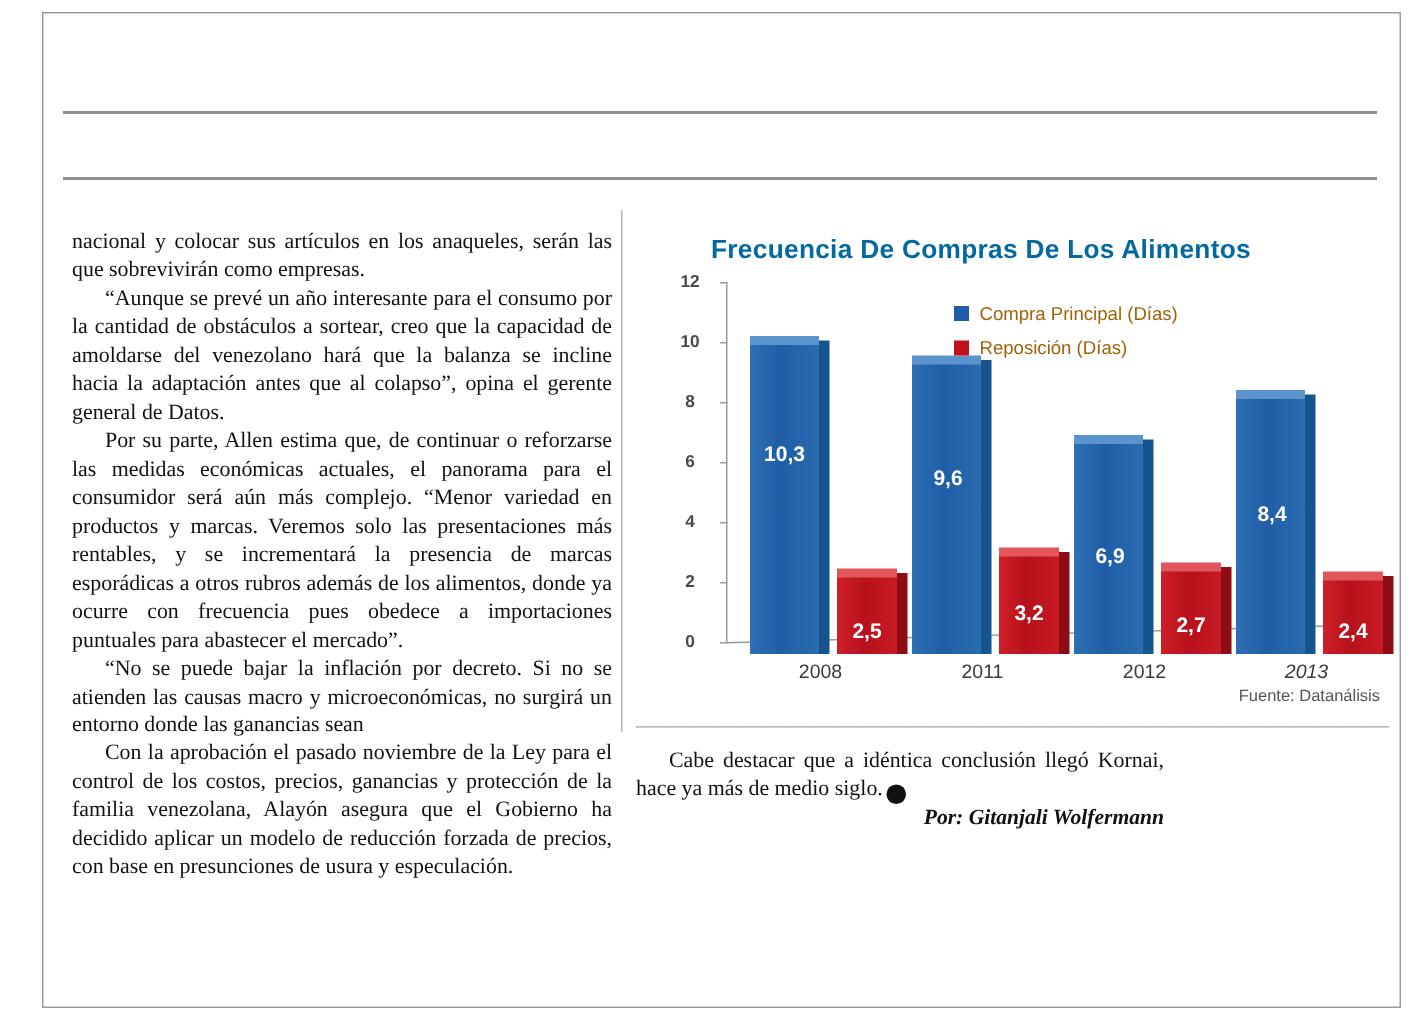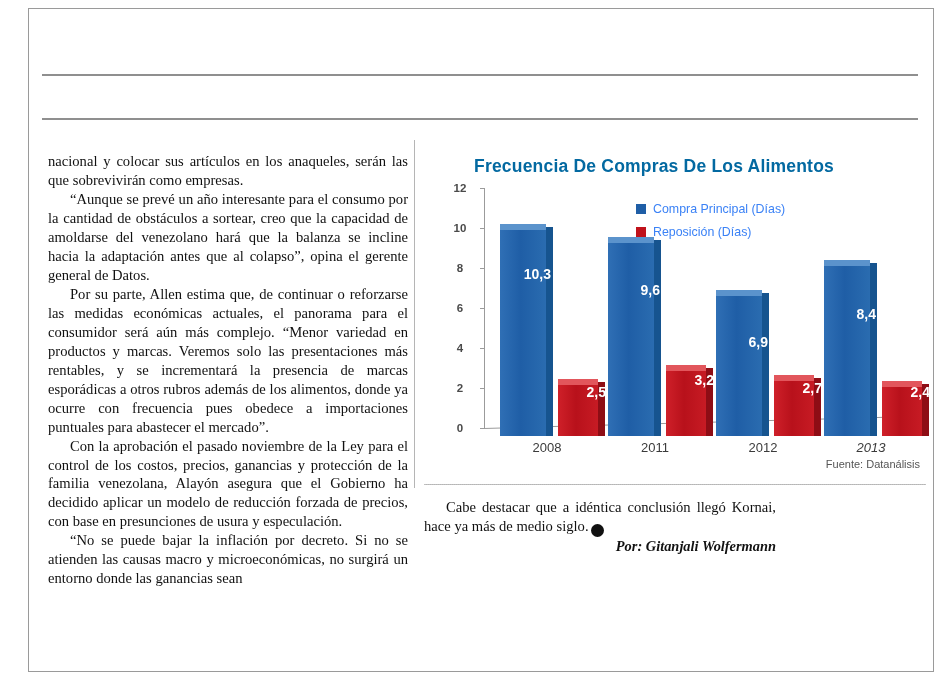--- a/index.html
+++ b/index.html
@@ -215,32 +215,33 @@
   .bar-red  .face { background: linear-gradient(to right,#cf2029 0%, #b8111b 45%, #c71b24 100%); }
   .bar-red  .top  { background: #e2565c; }
   .bar-red  .side { background: #8e0d15; }
 
   .bar-value {
     position: absolute;
     font-family: "Liberation Sans", sans-serif;
     font-weight: bold;
     font-size: 14px;
     color: #ffffff;
-    text-align: right;
+    text-align: center;
     width: 56px;
+    margin-top: 28px;
   }
 
   
   #legend {
     position: absolute;
     left: 212px;
     top: 62px;
     font-family: "Liberation Sans", sans-serif;
     font-size: 12.4px;
-    color: #3b82f6;
+    color: #a16207;
   }
   #legend .row { display: flex; align-items: center; margin-bottom: 9px; }
   #legend .swatch { width: 10px; height: 10px; margin-right: 7px; }
   #legend .sw-blue { background: #1f5ea6; }
   #legend .sw-red  { background: #c0121b; }
 
   #source {
     position: absolute;
     right: 8px;
     top: 318px;
@@ -259,22 +260,22 @@
   <div class="rule-h rule-top"></div>
   <div class="rule-h rule-bottom"></div>
   <div class="rule-h rule-head"></div>
   <div class="rule-h rule-head2"></div>
 
 
   <div class="col" id="col-left">
     <p>nacional y colocar sus artículos en los anaqueles, serán las que sobrevivirán como empresas.</p>
     <p class="indent">“Aunque se prevé un año interesante para el consumo por la cantidad de obstáculos a sortear, creo que la capacidad de amoldarse del venezolano hará que la balanza se incline hacia la adaptación antes que al colapso”, opina el gerente general de Datos.</p>
     <p class="indent">Por su parte, Allen estima que, de continuar o reforzarse las medidas económicas actuales, el panorama para el consumidor será aún más complejo. “Menor variedad en productos y marcas. Veremos solo las presentaciones más rentables, y se incrementará la presencia de marcas esporádicas a otros rubros además de los alimentos, donde ya ocurre con frecuencia pues obedece a importaciones puntuales para abastecer el mercado”.</p>
+    <p class="indent">“No se puede bajar la inflación por decreto. Si no se atienden las causas macro y microeconómicas, no surgirá un entorno donde las ganancias sean</p>
     <p class="indent">Con la aprobación el pasado noviembre de la Ley para el control de los costos, precios, ganancias y protección de la familia venezolana, Alayón asegura que el Gobierno ha decidido aplicar un modelo de reducción forzada de precios, con base en presunciones de usura y especulación.</p>
-    <p class="indent">“No se puede bajar la inflación por decreto. Si no se atienden las causas macro y microeconómicas, no surgirá un entorno donde las ganancias sean</p>
   </div>
 
   <div id="col-divider"></div>
   <div id="chart-bottom-rule"></div>
 
   <div id="chart-panel">
     <div id="chart-title">Frecuencia De Compras De Los Alimentos</div>
 
     <div id="plot">
       <div id="y-axis"></div>

